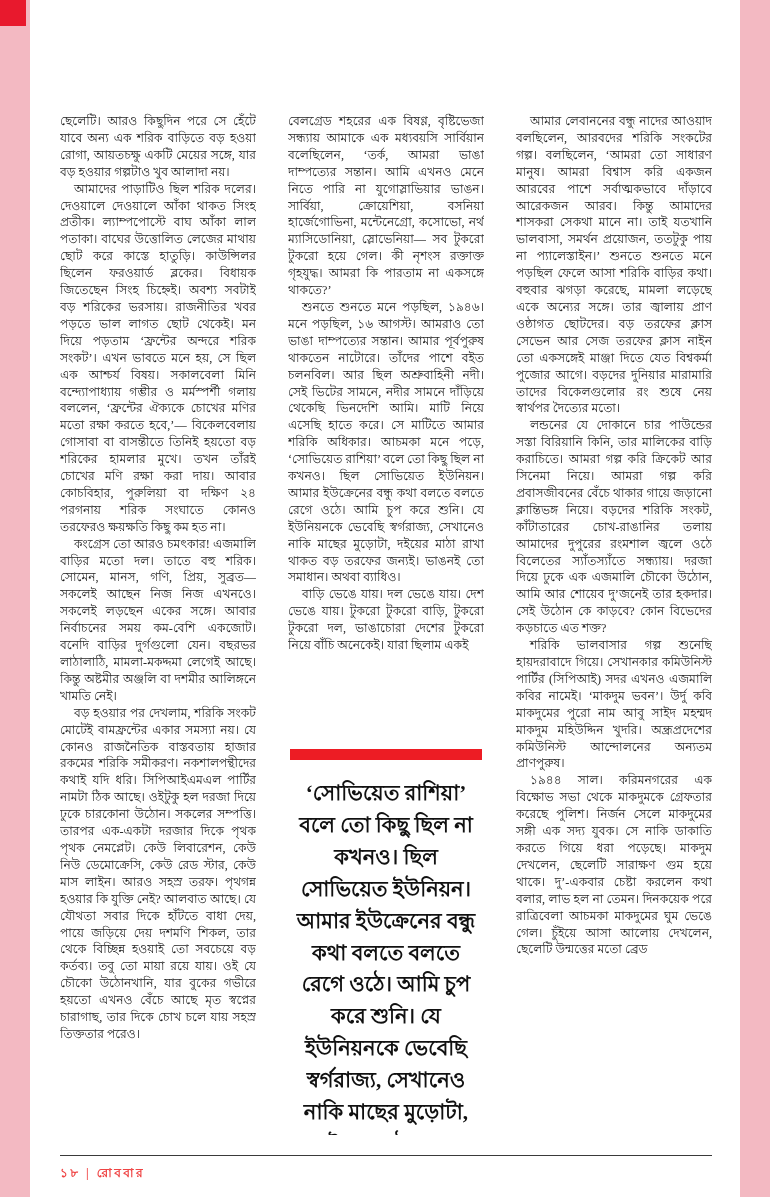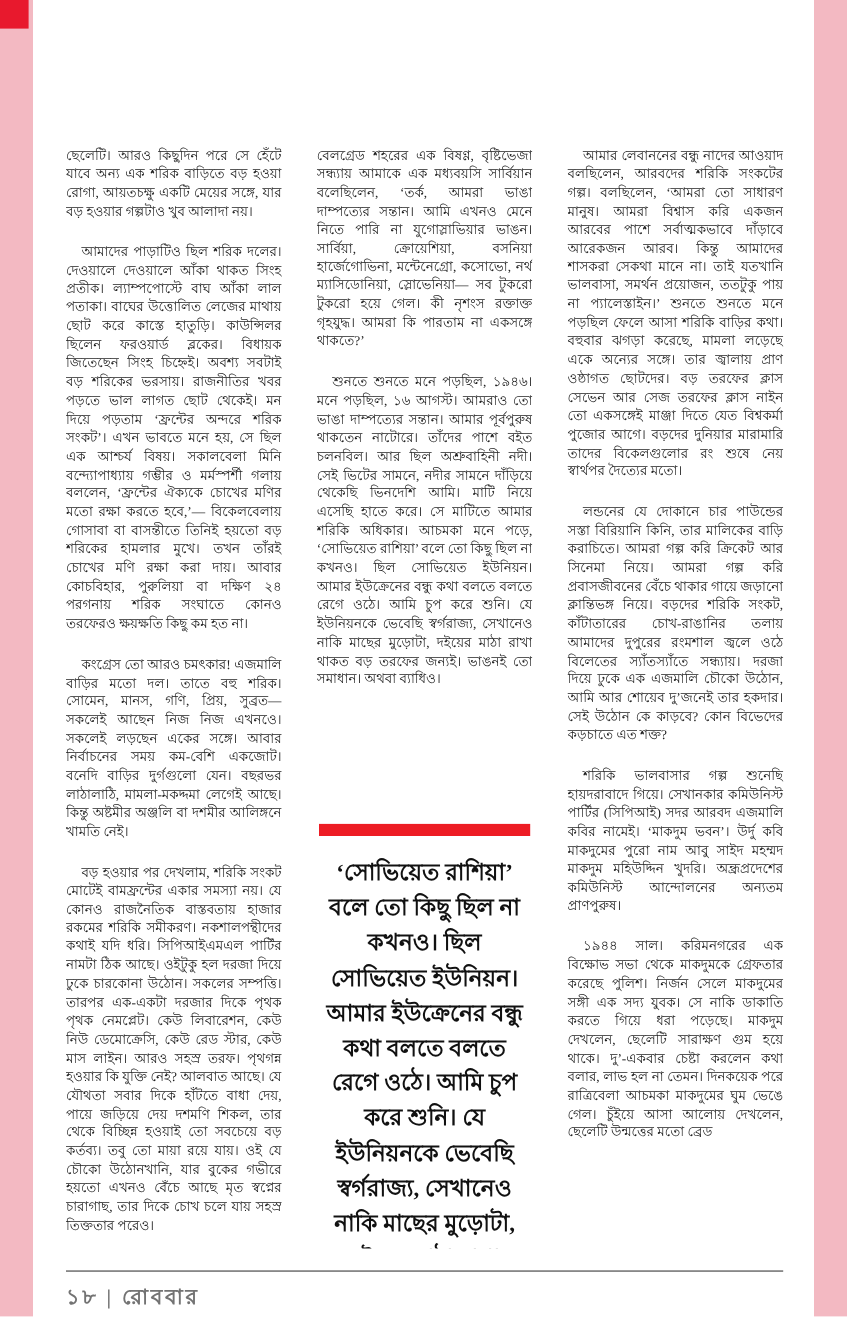--- a/index.html
+++ b/index.html
@@ -23,39 +23,38 @@
     position:absolute; left:60px; top:113px;
     width:652px;
     display:flex; gap:32px;
   }
   .col { width:196px; height:1022px; overflow:hidden; }
   .col p {
     font-size:12.2px; line-height:16.9px;
     text-align:justify;
     text-indent:14px;
     color:#232323;
-    margin-top:20px;
   }
   .col p.first { text-indent:0; }
   .col2-text { height:620px; overflow:hidden; }
   .pullquote { margin-top:16px; padding:0 2px; }
   .pullquote-bar { height:11px; background:#ed1c24; margin-bottom:18px; }
   .pullquote-text {
     font-size:21px; font-weight:bold;
     line-height:1.52; text-align:center;
     color:#111111;
   }
   .footer-rule {
     position:absolute; left:60px; top:1155px; width:652px;
     border-top:1.2px solid #3a3a3a;
   }
   .footer-label {
     position:absolute; left:60px; top:1164px;
-    font-size:19px; font-weight:bold;
-    letter-spacing:2.5px; color:#737373;
+    font-size:12px; font-weight:bold;
+    letter-spacing:2.5px; color:#ef4444;
   }
 </style>
 </head>
 <body>
 
 <div class="page">
 
   <div class="edge edge-left"></div>
   <div class="edge edge-right"></div>
   <div class="corner-mark"></div>
@@ -68,32 +67,33 @@
           <p>আমাদের পাড়াটিও ছিল শরিক দলের। দেওয়ালে দেওয়ালে আঁকা থাকত সিংহ প্রতীক। ল্যাম্পপোস্টে বাঘ আঁকা লাল পতাকা। বাঘের উত্তোলিত লেজের মাথায় ছোট করে কাস্তে হাতুড়ি। কাউন্সিলর ছিলেন ফরওয়ার্ড ব্লকের। বিধায়ক জিতেছেন সিংহ চিহ্নেই। অবশ্য সবটাই বড় শরিকের ভরসায়। রাজনীতির খবর পড়তে ভাল লাগত ছোট থেকেই। মন দিয়ে পড়তাম ‘ফ্রন্টের অন্দরে শরিক সংকট’। এখন ভাবতে মনে হয়, সে ছিল এক আশ্চর্য বিষয়। সকালবেলা মিনি বন্দ্যোপাধ্যায় গম্ভীর ও মর্মস্পর্শী গলায় বললেন, ‘ফ্রন্টের ঐক্যকে চোখের মণির মতো রক্ষা করতে হবে,’— বিকেলবেলায় গোসাবা বা বাসন্তীতে তিনিই হয়তো বড় শরিকের হামলার মুখে। তখন তাঁরই চোখের মণি রক্ষা করা দায়। আবার কোচবিহার, পুরুলিয়া বা দক্ষিণ ২৪ পরগনায় শরিক সংঘাতে কোনও তরফেরও ক্ষয়ক্ষতি কিছু কম হত না।</p>
           <p>কংগ্রেস তো আরও চমৎকার! এজমালি বাড়ির মতো দল। তাতে বহু শরিক। সোমেন, মানস, গণি, প্রিয়, সুব্রত— সকলেই আছেন নিজ নিজ এখনওে। সকলেই লড়ছেন একের সঙ্গে। আবার নির্বাচনের সময় কম-বেশি একজোট। বনেদি বাড়ির দুর্গগুলো যেন। বছরভর লাঠালাঠি, মামলা-মকদ্দমা লেগেই আছে। কিন্তু অষ্টমীর অঞ্জলি বা দশমীর আলিঙ্গনে খামতি নেই।</p>
           <p>বড় হওয়ার পর দেখলাম, শরিকি সংকট মোটেই বামফ্রন্টের একার সমস্যা নয়। যে কোনও রাজনৈতিক বাস্তবতায় হাজার রকমের শরিকি সমীকরণ। নকশালপন্থীদের কথাই যদি ধরি। সিপিআইএমএল পার্টির নামটা ঠিক আছে। ওইটুকু হল দরজা দিয়ে ঢুকে চারকোনা উঠোন। সকলের সম্পত্তি। তারপর এক-একটা দরজার দিকে পৃথক পৃথক নেমপ্লেট। কেউ লিবারেশন, কেউ নিউ ডেমোক্রেসি, কেউ রেড স্টার, কেউ মাস লাইন। আরও সহস্র তরফ। পৃথগন্ন হওয়ার কি যুক্তি নেই? আলবাত আছে। যে যৌথতা সবার দিকে হাঁটতে বাধা দেয়, পায়ে জড়িয়ে দেয় দশমণি শিকল, তার থেকে বিচ্ছিন্ন হওয়াই তো সবচেয়ে বড় কর্তব্য। তবু তো মায়া রয়ে যায়। ওই যে চৌকো উঠোনখানি, যার বুকের গভীরে হয়তো এখনও বেঁচে আছে মৃত স্বপ্নের চারাগাছ, তার দিকে চোখ চলে যায় সহস্র তিক্ততার পরেও।</p>
         </div>
     </div>
 
     <div class="col">
       <div class="col2-text">
           <p class="first">বেলগ্রেড শহরের এক বিষণ্ণ, বৃষ্টিভেজা সন্ধ্যায় আমাকে এক মধ্যবয়সি সার্বিয়ান বলেছিলেন, ‘তর্ক, আমরা ভাঙা দাম্পত্যের সন্তান। আমি এখনও মেনে নিতে পারি না যুগোস্লাভিয়ার ভাঙন। সার্বিয়া, ক্রোয়েশিয়া, বসনিয়া হার্জেগোভিনা, মন্টেনেগ্রো, কসোভো, নর্থ ম্যাসিডোনিয়া, স্লোভেনিয়া— সব টুকরো টুকরো হয়ে গেল। কী নৃশংস রক্তাক্ত গৃহযুদ্ধ। আমরা কি পারতাম না একসঙ্গে থাকতে?’</p>
           <p>শুনতে শুনতে মনে পড়ছিল, ১৯৪৬। মনে পড়ছিল, ১৬ আগস্ট। আমরাও তো ভাঙা দাম্পত্যের সন্তান। আমার পূর্বপুরুষ থাকতেন নাটোরে। তাঁদের পাশে বইত চলনবিল। আর ছিল অশ্রুবাহিনী নদী। সেই ভিটের সামনে, নদীর সামনে দাঁড়িয়ে থেকেছি ভিনদেশি আমি। মাটি নিয়ে এসেছি হাতে করে। সে মাটিতে আমার শরিকি অধিকার। আচমকা মনে পড়ে, ‘সোভিয়েত রাশিয়া’ বলে তো কিছু ছিল না কখনও। ছিল সোভিয়েত ইউনিয়ন। আমার ইউক্রেনের বন্ধু কথা বলতে বলতে রেগে ওঠে। আমি চুপ করে শুনি। যে ইউনিয়নকে ভেবেছি স্বর্গরাজ্য, সেখানেও নাকি মাছের মুড়োটা, দইয়ের মাঠা রাখা থাকত বড় তরফের জন্যই। ভাঙনই তো সমাধান। অথবা ব্যাধিও।</p>
+          <p>বাড়ি ভেঙে যায়। দল ভেঙে যায়। দেশ ভেঙে যায়। টুকরো টুকরো বাড়ি, টুকরো টুকরো দল, ভাঙাচোরা দেশের টুকরো নিয়ে বাঁচি অনেকেই। যারা ছিলাম একই</p>
         </div>
       <div class="pullquote">
         <div class="pullquote-bar"></div>
         <div class="pullquote-text">‘সোভিয়েত রাশিয়া’ বলে তো কিছু ছিল না কখনও। ছিল সোভিয়েত ইউনিয়ন। আমার ইউক্রেনের বন্ধু কথা বলতে বলতে রেগে ওঠে। আমি চুপ করে শুনি। যে ইউনিয়নকে ভেবেছি স্বর্গরাজ্য, সেখানেও নাকি মাছের মুড়োটা, দইয়ের মাঠা রাখা থাকত বড় তরফের জন্যই।</div>
       </div>
     </div>
 
     <div class="col">
       <div>
           <p>আমার লেবাননের বন্ধু নাদের আওয়াদ বলছিলেন, আরবদের শরিকি সংকটের গল্প। বলছিলেন, ‘আমরা তো সাধারণ মানুষ। আমরা বিশ্বাস করি একজন আরবের পাশে সর্বাত্মকভাবে দাঁড়াবে আরেকজন আরব। কিন্তু আমাদের শাসকরা সেকথা মানে না। তাই যতখানি ভালবাসা, সমর্থন প্রয়োজন, ততটুকু পায় না প্যালেস্তাইন।’ শুনতে শুনতে মনে পড়ছিল ফেলে আসা শরিকি বাড়ির কথা। বহুবার ঝগড়া করেছে, মামলা লড়েছে একে অন্যের সঙ্গে। তার জ্বালায় প্রাণ ওষ্ঠাগত ছোটদের। বড় তরফের ক্লাস সেভেন আর সেজ তরফের ক্লাস নাইন তো একসঙ্গেই মাঞ্জা দিতে যেত বিশ্বকর্মা পুজোর আগে। বড়দের দুনিয়ার মারামারি তাদের বিকেলগুলোর রং শুষে নেয় স্বার্থপর দৈত্যের মতো।</p>
           <p>লন্ডনের যে দোকানে চার পাউন্ডের সস্তা বিরিয়ানি কিনি, তার মালিকের বাড়ি করাচিতে। আমরা গল্প করি ক্রিকেট আর সিনেমা নিয়ে। আমরা গল্প করি প্রবাসজীবনের বেঁচে থাকার গায়ে জড়ানো ক্লান্তিভঙ্গ নিয়ে। বড়দের শরিকি সংকট, কাঁটাতারের চোখ-রাঙানির তলায় আমাদের দুপুরের রংমশাল জ্বলে ওঠে বিলেতের স্যাঁতস্যাঁতে সন্ধ্যায়। দরজা দিয়ে ঢুকে এক এজমালি চৌকো উঠোন, আমি আর শোয়েব দু’জনেই তার হকদার। সেই উঠোন কে কাড়বে? কোন বিভেদের কড়চাতে এত শক্ত?</p>
-          <p>শরিকি ভালবাসার গল্প শুনেছি হায়দরাবাদে গিয়ে। সেখানকার কমিউনিস্ট পার্টির (সিপিআই) সদর আরবদ এজমালি কবির নামেই। ‘মাকদুম ভবন’। উর্দু কবি মাকদুমের পুরো নাম আবু সাইদ মহম্মদ মাকদুম মহিউদ্দিন খুদরি। অন্ধ্রপ্রদেশের কমিউনিস্ট আন্দোলনের অন্যতম প্রাণপুরুষ।</p>
+          <p>শরিকি ভালবাসার গল্প শুনেছি হায়দরাবাদে গিয়ে। সেখানকার কমিউনিস্ট পার্টির (সিপিআই) সদর এখনও এজমালি কবির নামেই। ‘মাকদুম ভবন’। উর্দু কবি মাকদুমের পুরো নাম আবু সাইদ মহম্মদ মাকদুম মহিউদ্দিন খুদরি। অন্ধ্রপ্রদেশের কমিউনিস্ট আন্দোলনের অন্যতম প্রাণপুরুষ।</p>
           <p>১৯৪৪ সাল। করিমনগরের এক বিক্ষোভ সভা থেকে মাকদুমকে গ্রেফতার করেছে পুলিশ। নির্জন সেলে মাকদুমের সঙ্গী এক সদ্য যুবক। সে নাকি ডাকাতি করতে গিয়ে ধরা পড়েছে। মাকদুম দেখলেন, ছেলেটি সারাক্ষণ গুম হয়ে থাকে। দু’-একবার চেষ্টা করলেন কথা বলার, লাভ হল না তেমন। দিনকয়েক পরে রাত্রিবেলা আচমকা মাকদুমের ঘুম ভেঙে গেল। চুঁইয়ে আসা আলোয় দেখলেন, ছেলেটি উন্মত্তের মতো ব্রেড</p>
         </div>
     </div>
 
   </div>
 
   <div class="footer-rule"></div>
   <div class="footer-label">১৮ | রোববার</div>
 
 </div>

